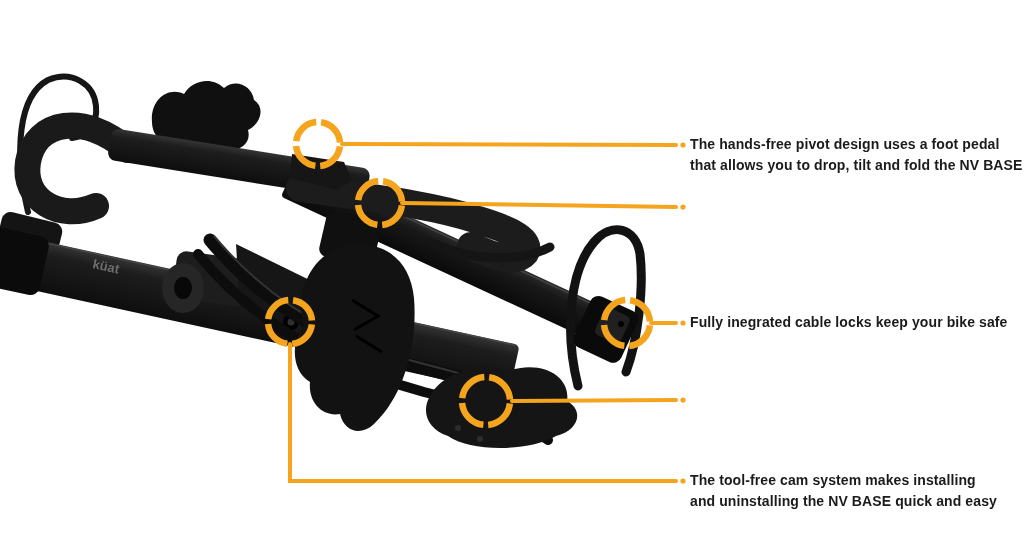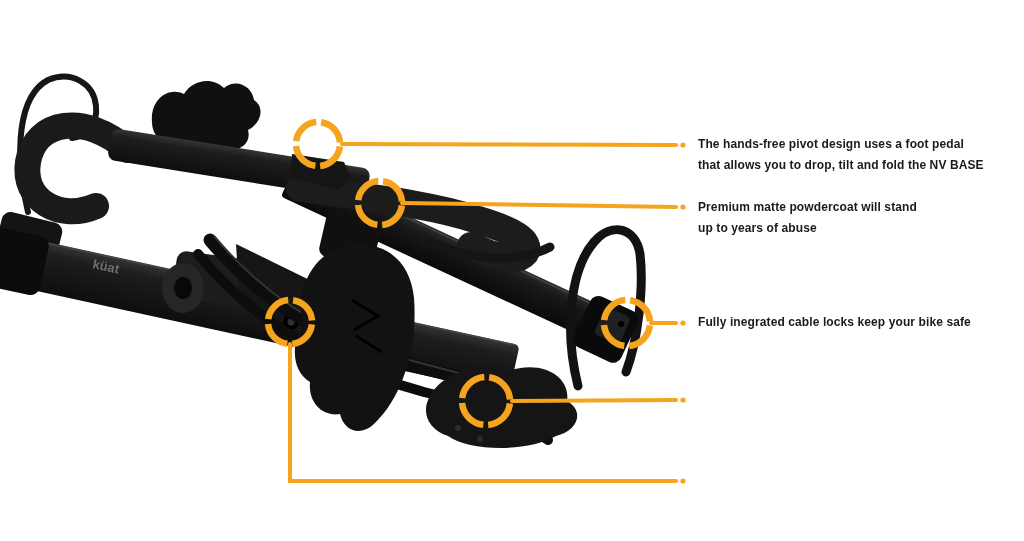--- a/index.html
+++ b/index.html
@@ -7,27 +7,26 @@
     position:relative;
     width:1024px;height:541px;
     background:#ffffff;
     overflow:hidden;
     font-family:"Liberation Sans", sans-serif;
   }
   .art{position:absolute;left:0;top:0;}
   .callout{
     position:absolute;
     left:690px;
-    font-size:12px;
+    font-size:14px;
     font-weight:bold;
     line-height:21px;
     letter-spacing:.1px;
     color:#1b1b1b;
     white-space:pre-line;
-    margin-left:8px;
   }
   #callout-pivot{top:134px;}
   #callout-powdercoat{top:197px;}
   #callout-cable-locks{top:312px;}
   #callout-tire-cradle{top:389px;}
   #callout-cam-system{top:470px;}
 </style>
 </head>
 <body>
 
@@ -132,19 +131,19 @@
         <circle cx="683" cy="323" r="2.6"></circle>
         <circle cx="683" cy="400" r="2.6"></circle>
         <circle cx="683" cy="481" r="2.6"></circle>
       </g>
     </g>
   </svg>
 
   <div class="callout" id="callout-pivot">The hands-free pivot design uses a foot pedal
 that allows you to drop, tilt and fold the NV BASE</div>
 
-  <div class="callout" id="callout-powdercoat">Premium matte powdercoat will stand
-up to years of abuse</div>
 
   <div class="callout" id="callout-cable-locks">Fully inegrated cable locks keep your bike safe</div>
 
 
+  <div class="callout" id="callout-cam-system">The tool-free cam system makes installing
+and uninstalling the NV BASE quick and easy</div>
 </div>
 
 </body></html>

